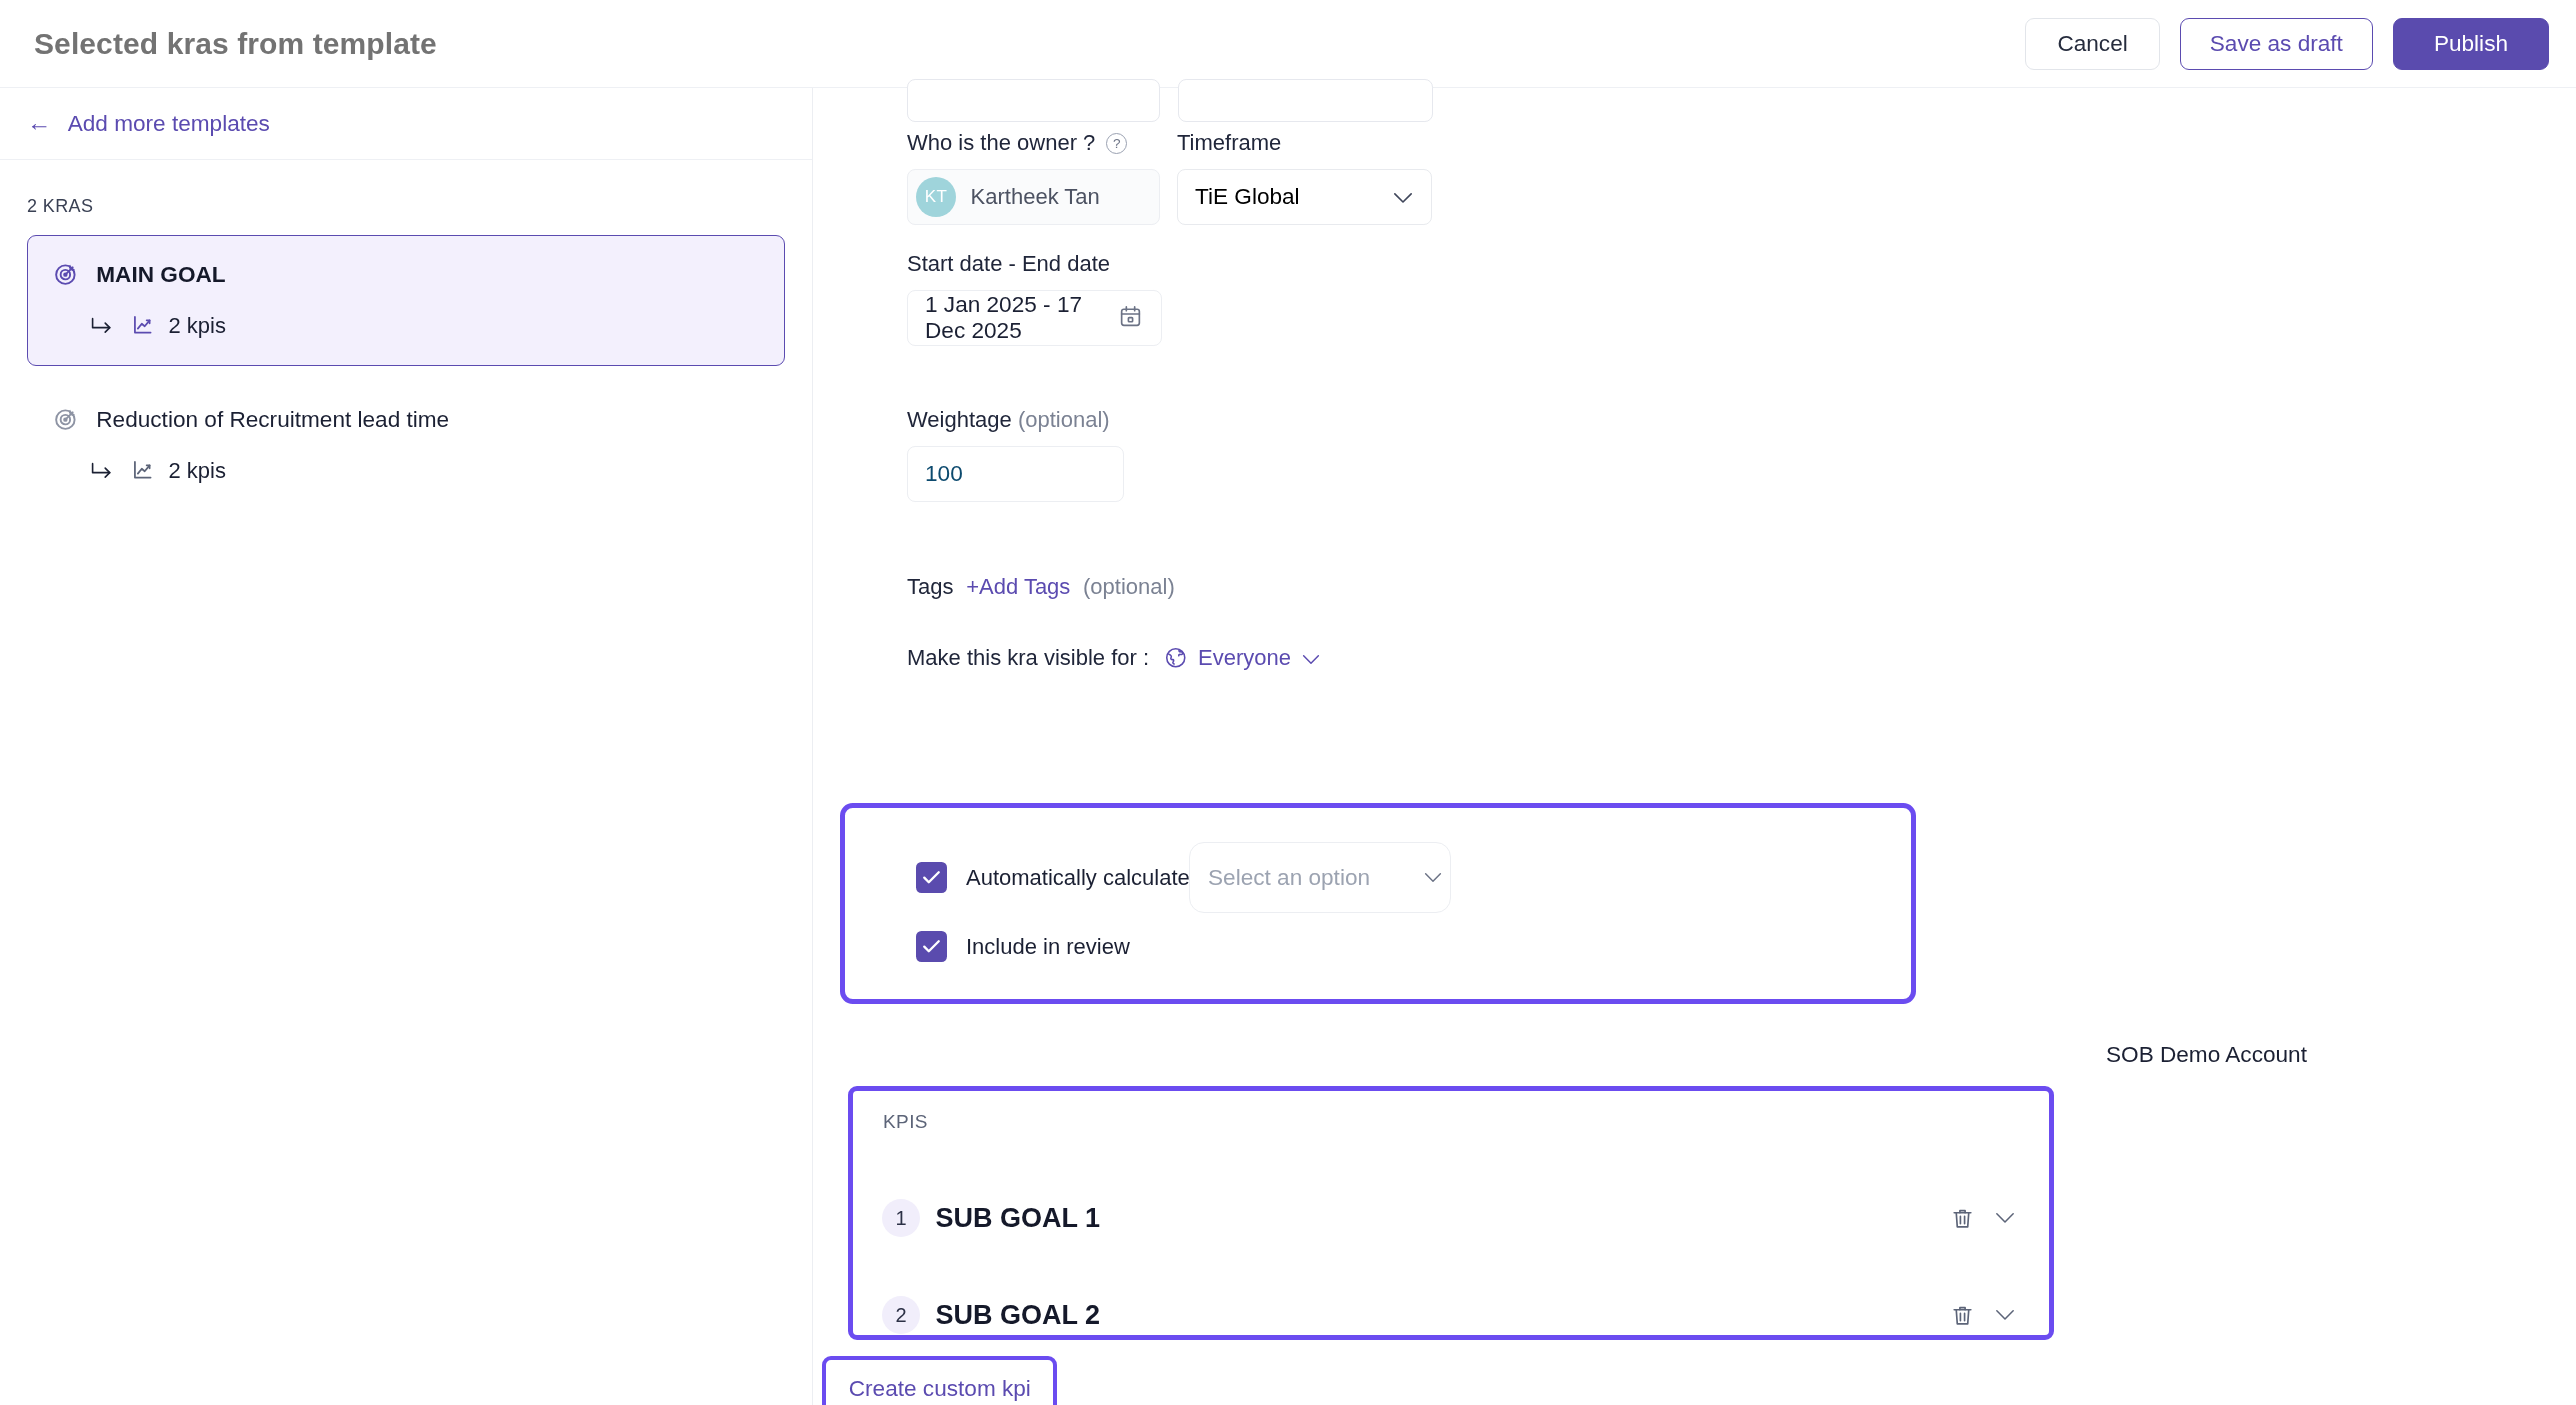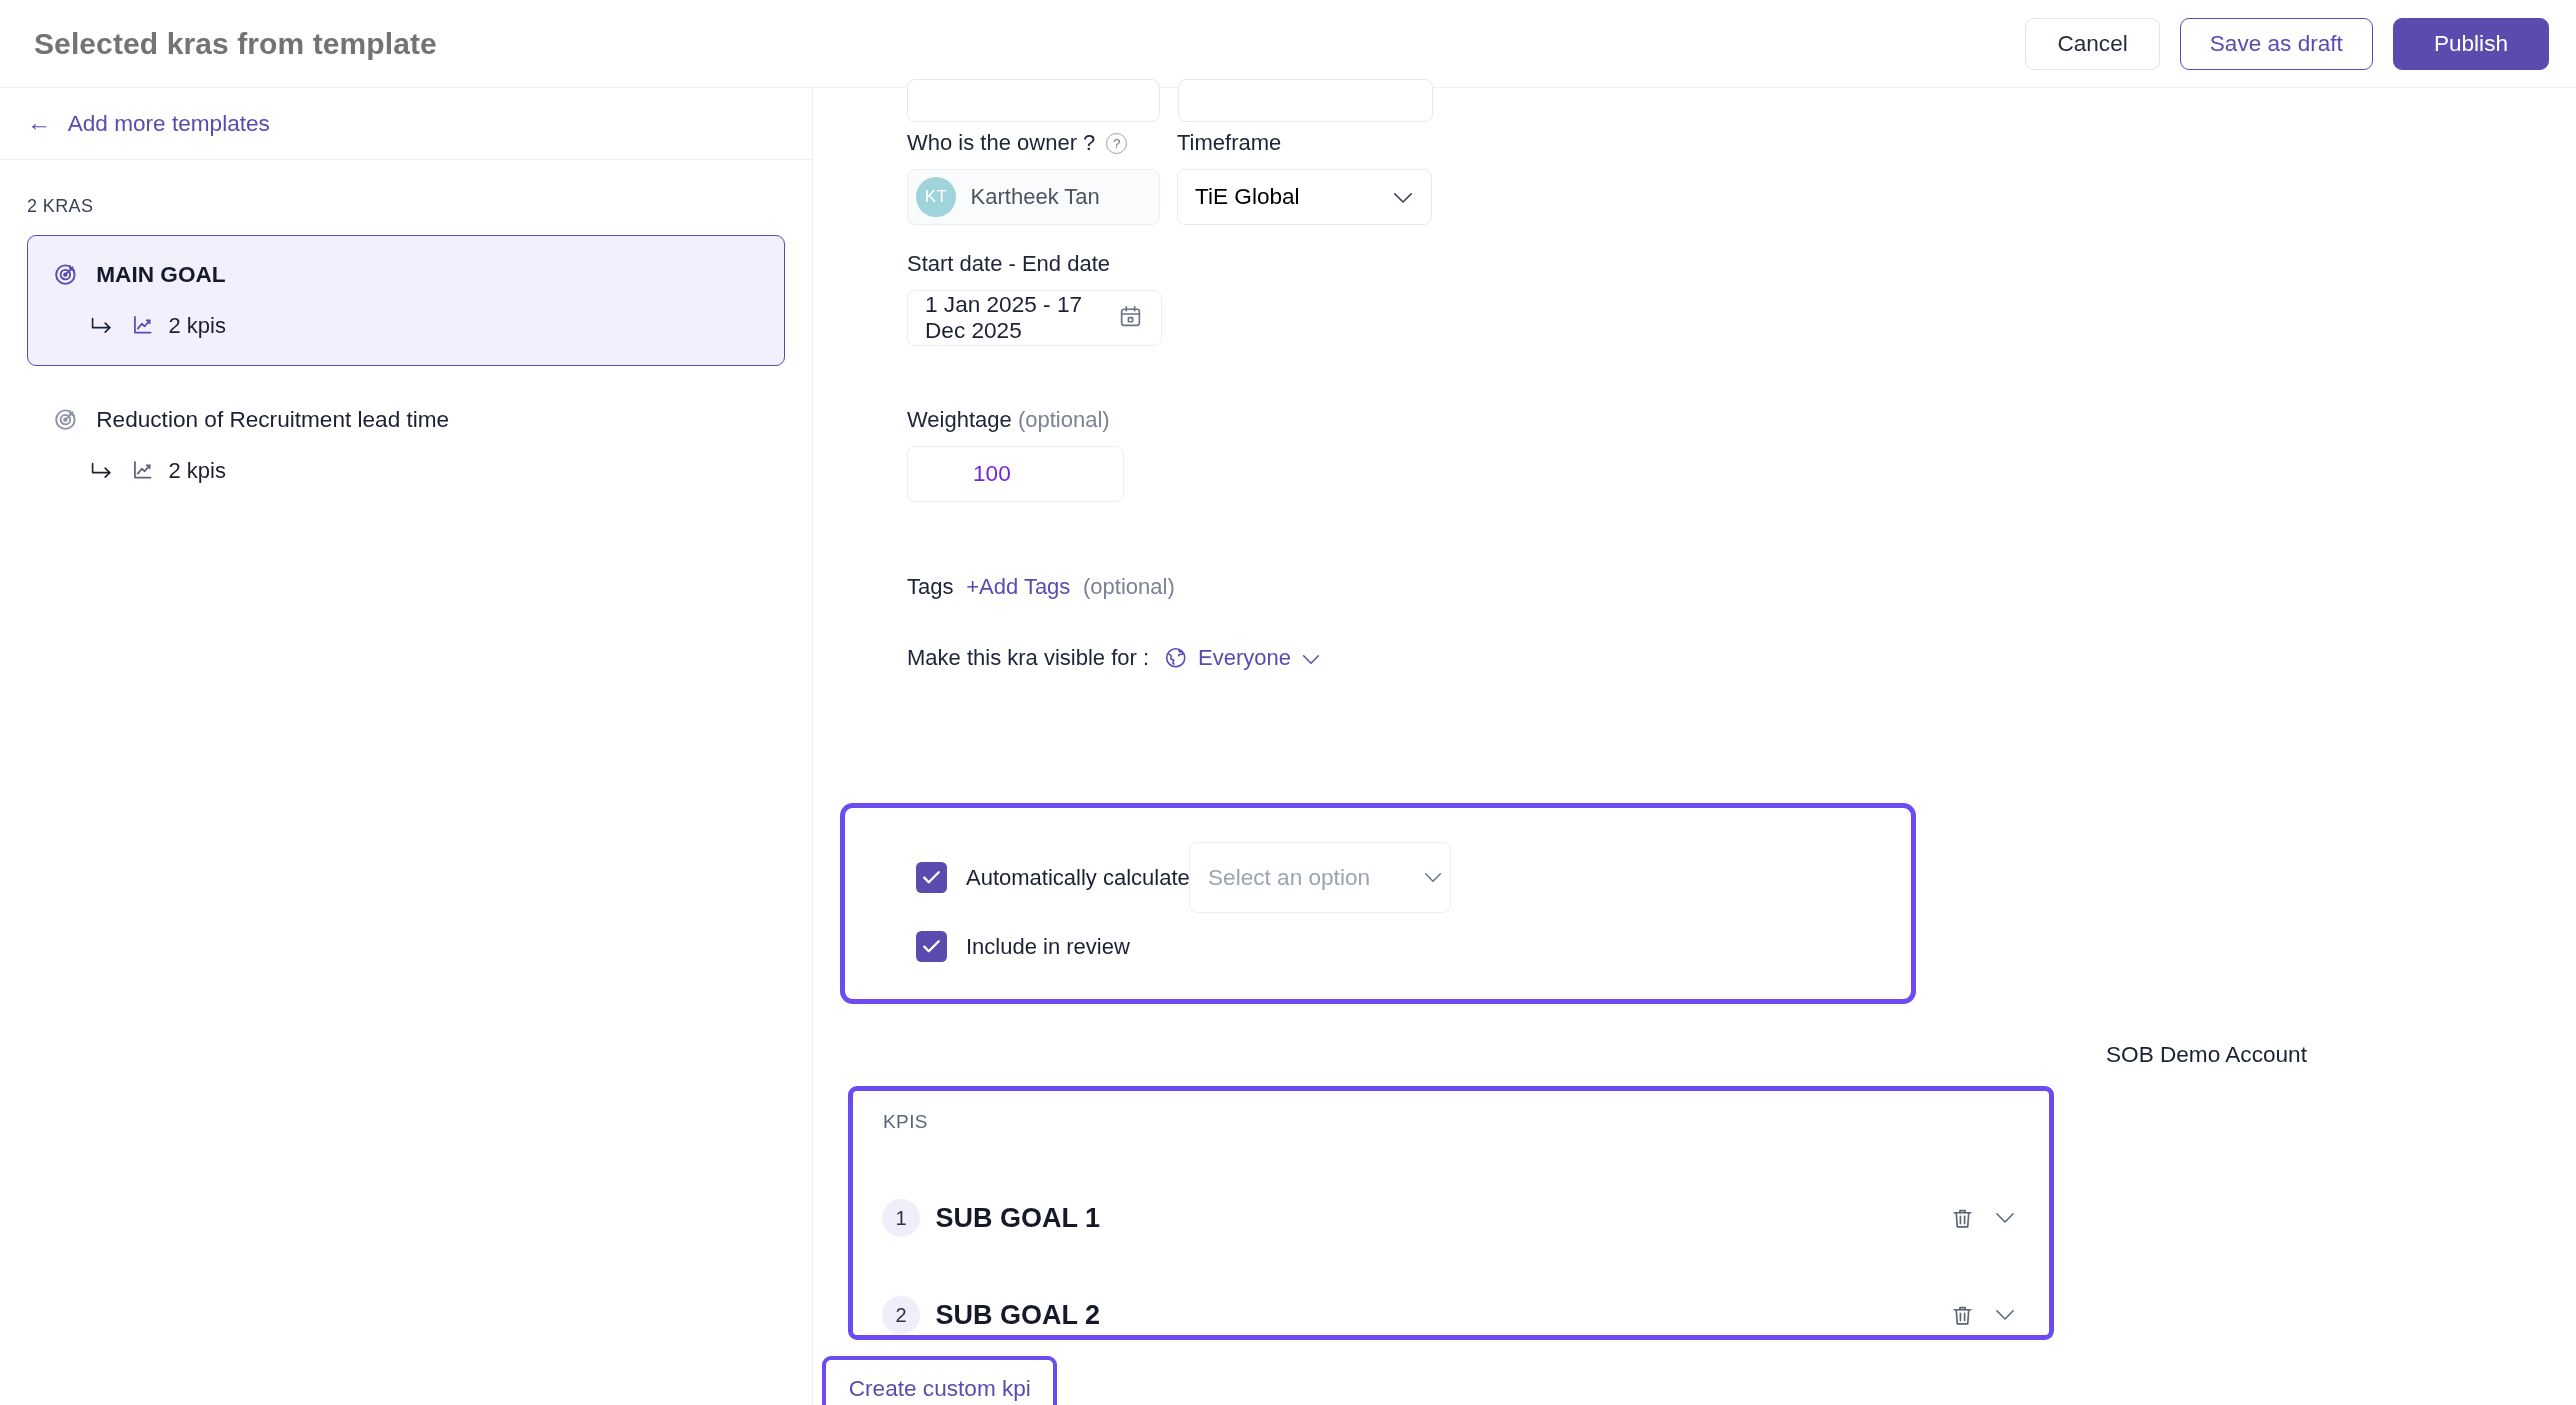--- a/index.html
+++ b/index.html
@@ -176,21 +176,21 @@
     display:flex; align-items:center; justify-content: space-between;
     padding: 0 18px 0 17px; cursor:pointer;
   }
   .date-text { font-size: 22.6px; color:#1b2033; }
 
   .row-weight { position: absolute; top: 319px; left: 92px; width: 217px; }
   .weight-box {
     height: 56px; border:1.8px solid #eceef2; border-radius: 8.1px; background:#fff;
     display:flex; align-items:center; padding-left: 17px;
   }
-  .weight-val { font-size: 22.6px; color:#6d28d9;margin-left:48px; }
+  .weight-val { font-size: 22.6px; color:#0c4a6e; }
 
   .row-tags {
     position: absolute; top: 486px; left: 92px;
     display:flex; align-items:center; gap: 12.7px;
     font-size: 22px;
   }
   .tags-label { color:#20263a; }
   .tags-add { color:#5b4bb0; cursor:pointer; }
   .tags-opt { color:#7b8293; }
 
@@ -217,21 +217,21 @@
   .checkbox {
     width: 31px; height: 31px; border-radius: 5.4px;
     background: #5a4bae;
     display:flex; align-items:center; justify-content:center;
     cursor:pointer; flex:none;
   }
   .chk-label { font-size: 22px; color:#1b2033; white-space: nowrap; }
   .ds-select {
     position:absolute; top: 34px; left: 344px;
     width: 262px; height: 71px;
-    border: 1.8px solid #eceef2; border-radius: 8px; background:#fff;
+    border: 1.8px solid #eceef2; border-radius: 15px; background:#fff;
     display:flex; align-items:center; justify-content: space-between;
     padding: 0 8px 0 18px; cursor:pointer;
   }
   .ds-placeholder { font-size: 22.6px; color:#9ca3b1; }
 
   
   .panel-kpis {
     position: absolute; top: 998px; left: 33px;
     width: 1206px; height: 254px;
     border: 5.4px solid #6b4cf0;

